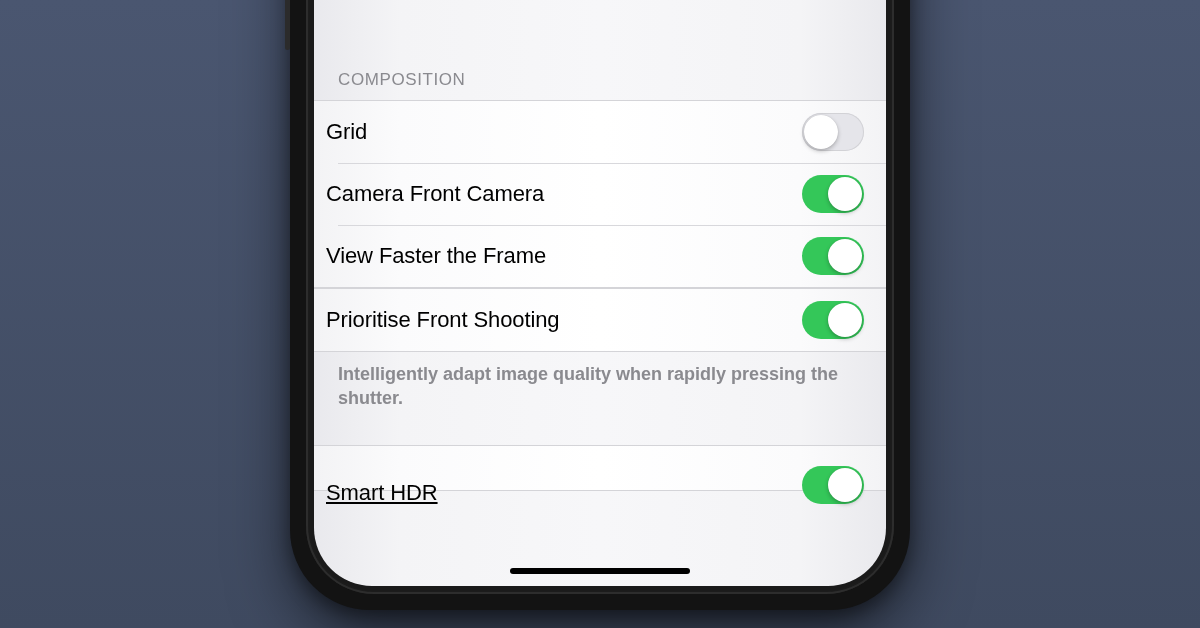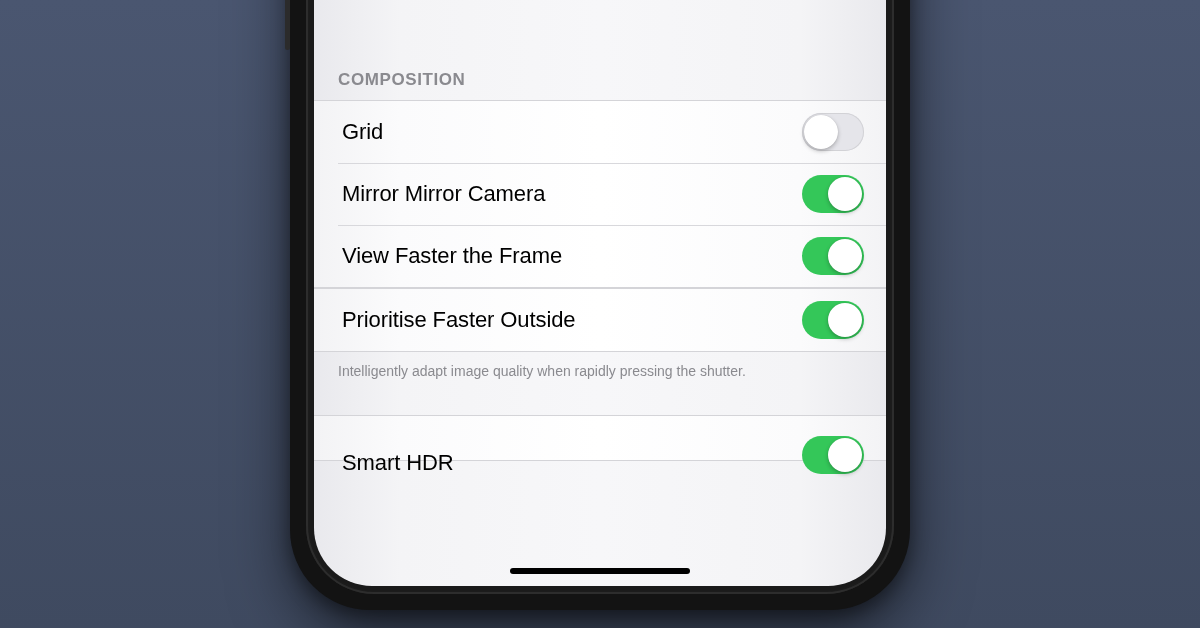--- a/index.html
+++ b/index.html
@@ -65,41 +65,41 @@
     top: 398px;
     bottom: 0;
   }
 
   .section-header {
     font-size: 17px;
     letter-spacing: 0.6px;
     color: #8a8a8f;
     text-transform: uppercase;
     padding: 28px 24px 10px 24px;
-    font-weight: 700;
+    font-weight: 400;
   }
   .section-footer {
-    font-size: 14px;
+    font-size: 18px;
     color: #8a8a8f;
     padding: 10px 24px 10px 24px;
     line-height: 1.35;
-    font-weight: 400;
+    font-weight: 700;
   }
 
   .row-group {
     background: linear-gradient(90deg, #f3f3f5 0%, #fbfbfc 15%, #ffffff 50%, #fbfbfc 85%, #f3f3f5 100%);
     border-top: 1px solid #d4d4d8;
     border-bottom: 1px solid #d4d4d8;
   }
   .row {
     display: flex;
     align-items: center;
     justify-content: space-between;
     min-height: 62px;
-    padding: 0 22px 0 28px;
+    padding: 0 22px 0 12px;
     position: relative;
   }
   .row + .row::before {
     content: "";
     position: absolute;
     left: 24px; right: 0; top: 0;
     height: 1px;
     background: #d8d8dc;
   }
   .row-label {
@@ -139,21 +139,21 @@
     transform: translateX(-50%);
     width: 180px;
     height: 6px;
     background: #000;
     border-radius: 4px;
     z-index: 5;
   }
 
   
   .row.partial { min-height: 44px; align-items: flex-end; padding-bottom: 0;}
-  .row.partial .row-label { transform: translateY(16px); }
+  .row.partial .row-label { transform: translateY(16px); text-decoration: underline; }
   .row.partial .toggle { transform: translateY(14px); }
 
   .gap-block { height: 24px; }
 </style>
 </head>
 <body>
 
 <div class="phone">
 
   <div class="side-btn left3"></div>
@@ -169,39 +169,39 @@
           <div class="row-group">
 
             <div class="row">
               <span class="row-label">Grid</span>
               <div class="toggle off">
                   <div class="knob"></div>
                 </div>
             </div>
 
             <div class="row">
-              <span class="row-label">Mirror Mirror Camera</span>
+              <span class="row-label">Camera Front Camera</span>
               <div class="toggle on">
                   <div class="knob"></div>
                 </div>
             </div>
 
             <div class="row">
               <span class="row-label">View Faster the Frame</span>
               <div class="toggle on">
                   <div class="knob"></div>
                 </div>
             </div>
 
           </div>
 
 
           <div class="row-group">
             <div class="row">
-              <span class="row-label">Prioritise Faster Outside</span>
+              <span class="row-label">Prioritise Front Shooting</span>
               <div class="toggle on">
                   <div class="knob"></div>
                 </div>
             </div>
           </div>
 
           <div class="section-footer">Intelligently adapt image quality when rapidly pressing the shutter.</div>
 
           <div class="gap-block"></div>
 

